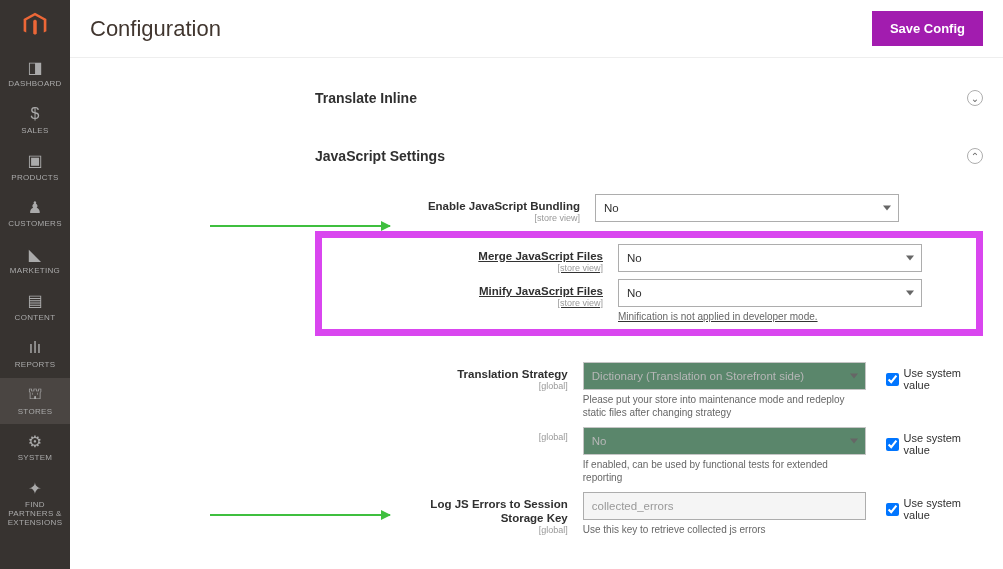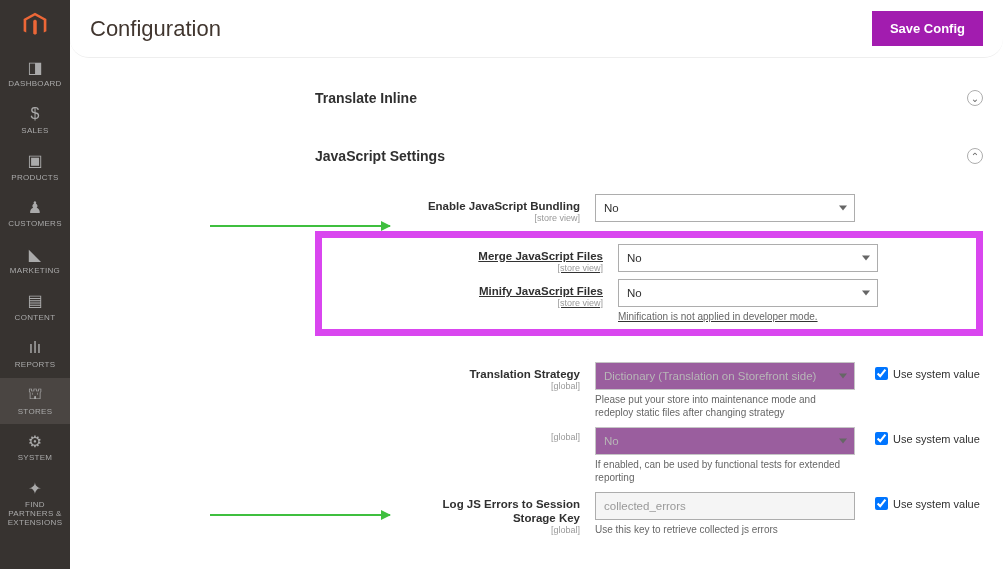--- a/index.html
+++ b/index.html
@@ -6,37 +6,37 @@
 body { font-family: 'Helvetica Neue', Arial, sans-serif; font-size: 12px; color: #333; background: #fff; width: 1003px; height: 569px; overflow: hidden; position: relative; }
 
 .sidebar { position: absolute; left: 0; top: 0; width: 70px; height: 569px; background: #373330; display: flex; flex-direction: column; align-items: center; }
 .sidebar-logo { width: 70px; height: 50px; display: flex; align-items: center; justify-content: center; }
 .sidebar-logo svg { width: 28px; height: 28px; }
 .sidebar-item { width: 70px; padding: 8px 2px; display: flex; flex-direction: column; align-items: center; gap: 4px; cursor: pointer; }
 .sidebar-item.active { background: #4a4542; }
 .sidebar-icon { color: #aaa; font-size: 16px; width: 20px; height: 18px; display: flex; align-items: center; justify-content: center; }
 .sidebar-label { color: #aaa; font-size: 8px; text-align: center; letter-spacing: 0.3px; line-height: 1.1; }
 
-.header { position: absolute; left: 70px; top: 0; right: 0; height: 58px; display: flex; align-items: center; justify-content: space-between; padding: 0 20px; border-bottom: 1px solid #eee; border-radius: 19px; }
+.header { position: absolute; left: 70px; top: 0; right: 0; height: 58px; display: flex; align-items: center; justify-content: space-between; padding: 0 20px; border-bottom: 1px solid #eee; }
 .page-title { font-size: 22px; font-weight: 400; color: #41362f; }
 .save-btn { background: #a21caf; color: #fff; border: none; padding: 10px 18px; font-size: 13px; font-weight: 600; cursor: pointer; }
 
 .content { position: absolute; left: 70px; top: 58px; right: 0; bottom: 0; overflow-y: auto; padding: 20px 20px 20px 245px; }
 
 .section-header { display: flex; justify-content: space-between; align-items: center; padding: 12px 0; cursor: pointer; }
 .section-title { font-size: 14px; font-weight: 600; color: #303030; }
 .collapse-icon { width: 16px; height: 16px; border: 1px solid #adadad; border-radius: 50%; display: flex; align-items: center; justify-content: center; font-size: 10px; color: #666; }
 
 .field-row { display: flex; align-items: flex-start; margin-bottom: 8px; padding-left: 90px; }
 .field-label-col { width: 190px; text-align: right; padding-right: 15px; padding-top: 5px; }
 .field-label { font-size: 11.5px; color: #303030; font-weight: 600; }
 .field-scope { font-size: 9px; color: #999; display: block; }
-.field-control { width: 260px; }
+.field-control { width: 304px; }
 .field-select { width: 100%; height: 28px; border: 1px solid #adadad; background: #fff; padding: 0 8px; font-size: 11.5px; color: #303030; appearance: none; position: relative; }
-.field-select.disabled { background: #701a75; color: #999; }
+.field-select.disabled { background: #14532d; color: #999; }
 .select-wrap { position: relative; }
 .select-wrap::after { content: ''; position: absolute; right: 8px; top: 50%; transform: translateY(-50%); border-left: 4px solid transparent; border-right: 4px solid transparent; border-top: 5px solid #666; pointer-events: none; }
 .select-wrap.boxed::before { content: ''; position: absolute; right: 0; top: 0; bottom: 0; width: 24px; border-left: 1px solid #adadad; background: #f5f5f5; pointer-events: none; }
 .field-input { width: 100%; height: 28px; border: 1px solid #adadad; background: #f5f5f5; padding: 0 8px; font-size: 11.5px; color: #999; }
 .field-note { font-size: 10px; color: #666; margin-top: 3px; line-height: 1.3; }
 .field-checkbox-col { padding-left: 20px; padding-top: 5px; display: flex; align-items: center; gap: 5px; }
 .field-checkbox-col input { width: 13px; height: 13px; }
 .field-checkbox-col label { font-size: 11px; color: #303030; }
 
 .highlight-box { border: 7px solid #d946ef; padding: 6px 16px; margin-bottom: 8px; text-decoration: underline; }

